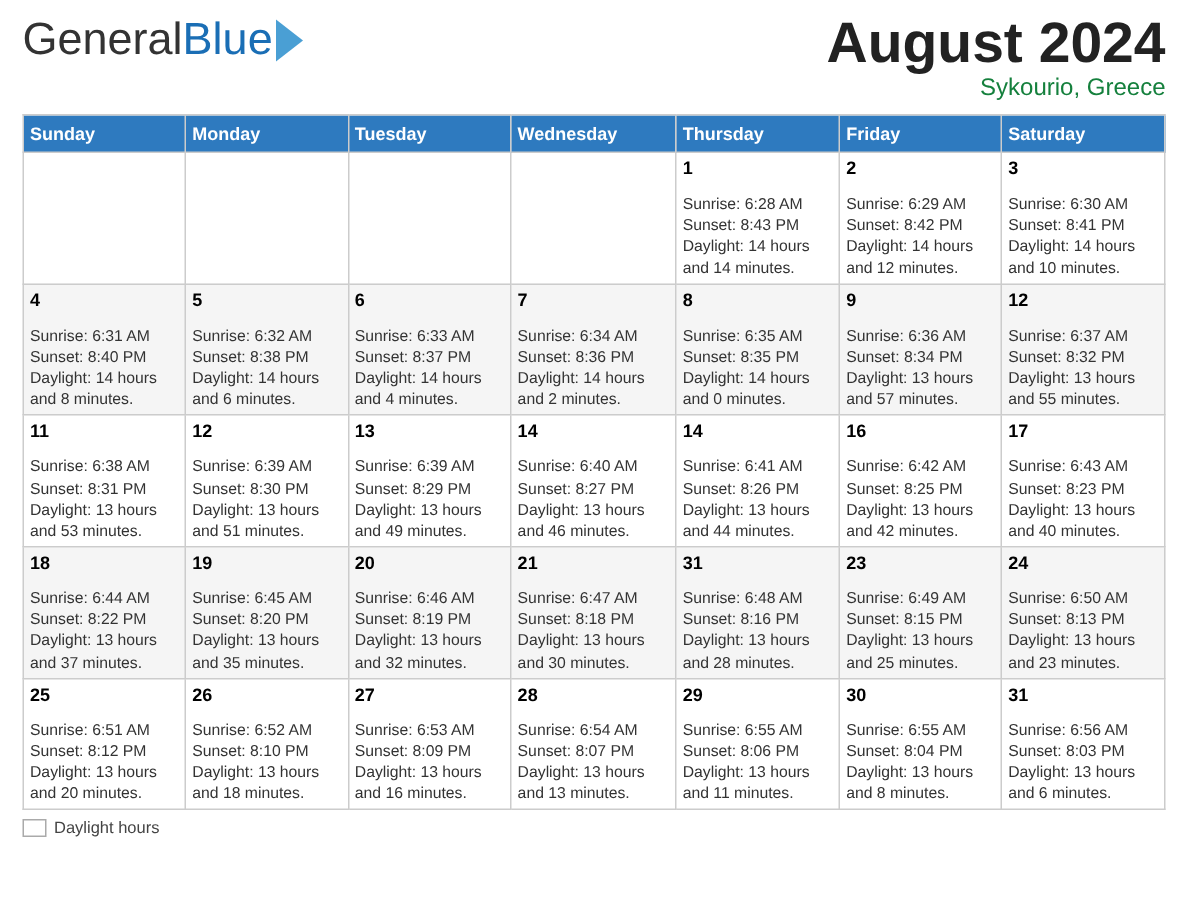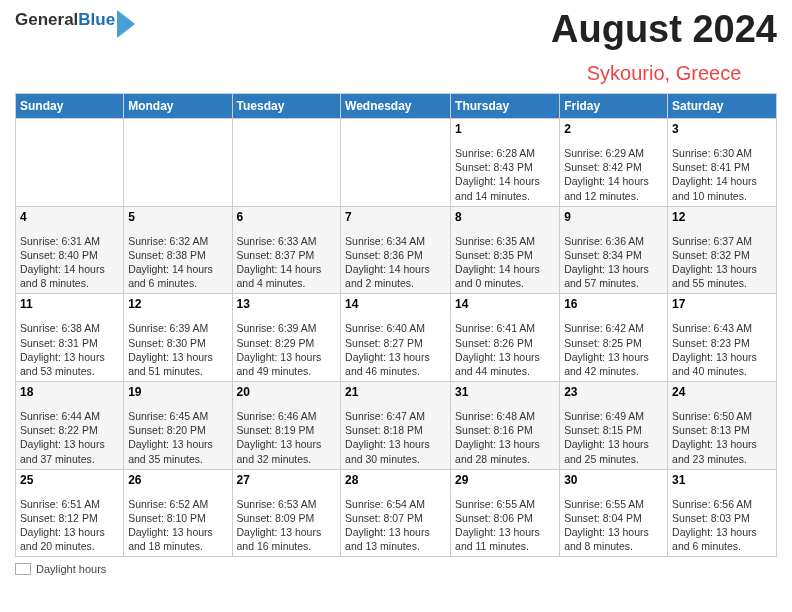--- a/index.html
+++ b/index.html
@@ -16,47 +16,47 @@
       align-items: flex-start;
       margin-bottom: 8px;
     }
     .logo {
       display: flex;
       flex-direction: column;
       align-items: flex-start;
     }
     .logo-text {
       display: flex;
-      align-items: flex-start;
-      font-size: 17px;
-      font-weight: bold;
+      align-items: center;
+      font-size: 30px;
+      font-weight: normal;
       color: #333;
     }
     .logo-arrow {
       width: 0;
       height: 0;
       border-top: 14px solid transparent;
       border-bottom: 14px solid transparent;
       border-left: 18px solid #4a9fd4;
       display: inline-block;
       margin-left: 2px;
     }
     .title-area {
-      text-align: center;
+      text-align: right;
     }
     .month-title {
       font-size: 38px;
       font-weight: bold;
       color: #222;
       line-height: 1;
     }
     .subtitle {
-      font-size: 20px;
-      color: #ef4444;
-      margin-top: 14px;
+      font-size: 16px;
+      color: #15803d;
+      margin-top: 2px;
     }
     .calendar-table {
       width: 100%;
       border-collapse: collapse;
       font-size: 11px;
       padding-left: 40px;
     }
     .calendar-table th {
       background-color: #2e7abf;
       color: #fff;

